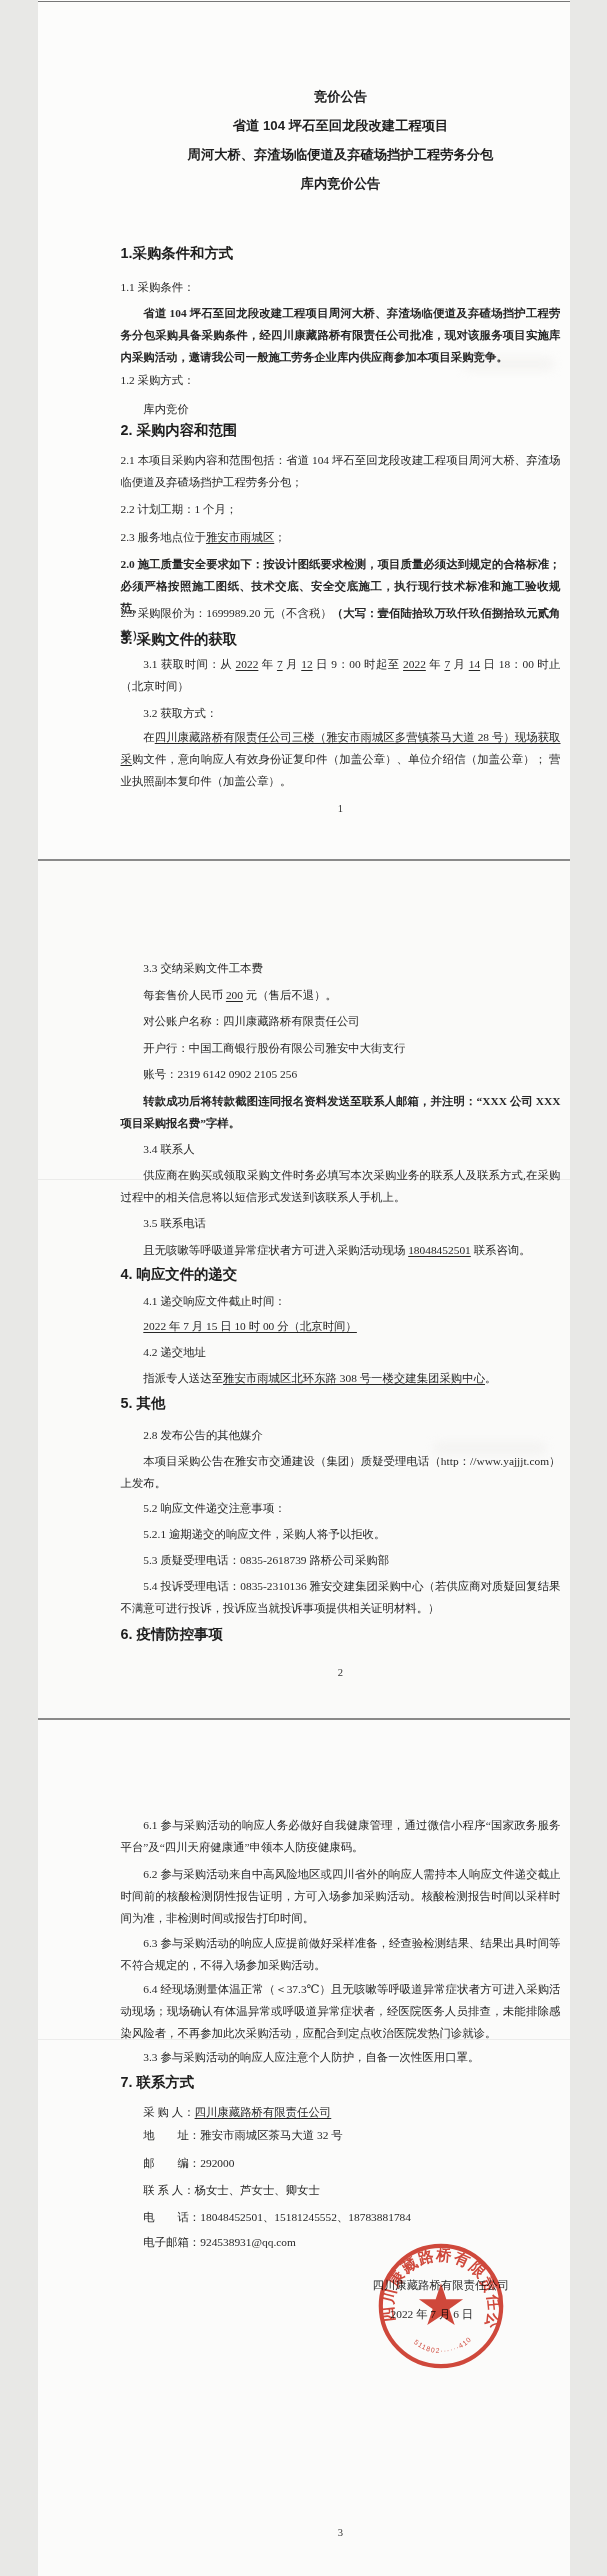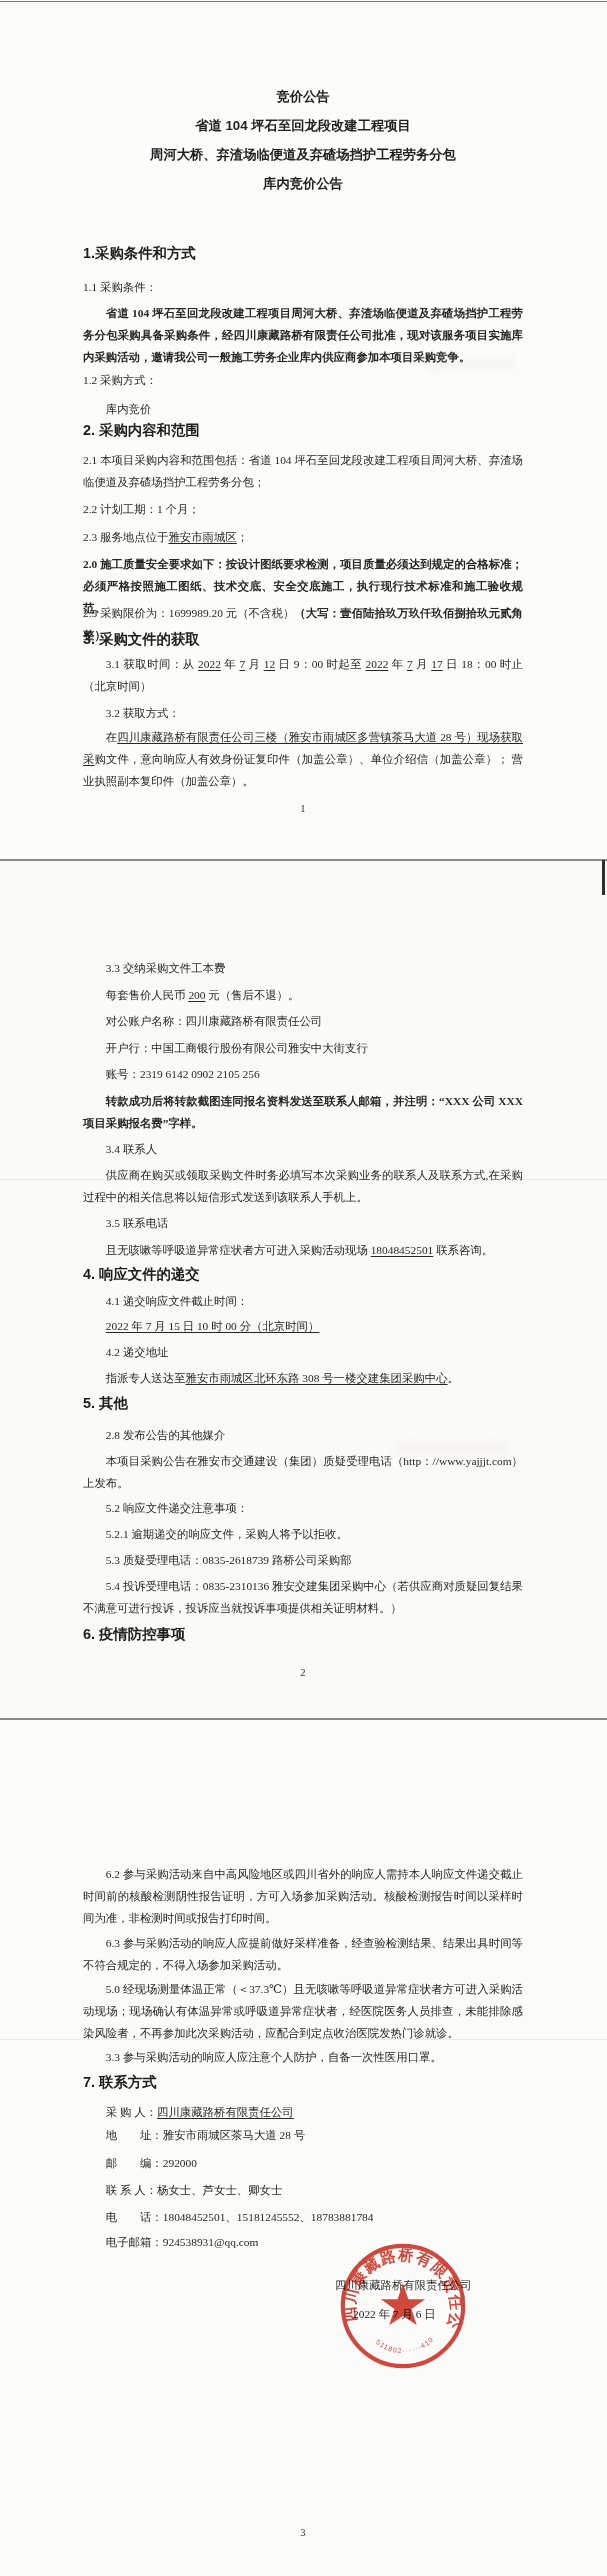--- a/index.html
+++ b/index.html
@@ -1,17 +1,17 @@
 <!DOCTYPE html>
 <html style="font-size:12px"><head>
 <meta charset="utf-8">
 <style>
   html,body{margin:0;padding:0;background:#e8e8e6;}
   #doc{
-    position:relative;width:607px;height:2576px;margin:0 auto;
+    position:relative;width:532px;height:2576px;margin:0 auto;
     background:#c4b5fd;overflow:hidden;
     font-family:"Liberation Serif","DejaVu Serif",serif;
     color:#262626;
   }
   .page{position:absolute;left:0;width:607px;}
   .page1{top:0;height:859px;background:#fcfcfb;}
   .page2{top:861px;height:857px;background:#fafaf9;}
   .page3{top:1719px;height:857px;background:#fbfbfa;}
   .edgeline{position:absolute;left:0;top:0.8px;width:607px;height:1.5px;background:#4b4b4b;opacity:.75;}
   .sep{position:absolute;left:0;width:607px;height:1.5px;background:#8a8a8a;}
@@ -85,21 +85,21 @@
   <div class="p ind" style="top:398px">库内竞价</div>
 
   <div class="h" style="top:419px">2. 采购内容和范围</div>
   <div class="p" style="top:449px">2.1 本项目采购内容和范围包括：省道 104 坪石至回龙段改建工程项目周河大桥、弃渣场临便道及弃碴场挡护工程劳务分包；</div>
   <div class="p" style="top:498px">2.2 计划工期：1 个月；</div>
   <div class="p" style="top:526px"><span>2.3 服务地点位于</span><span class="u">雅安市雨城区</span><span>；</span></div>
   <div class="p b" style="top:553px">2.0 施工质量安全要求如下：按设计图纸要求检测，项目质量必须达到规定的合格标准；必须严格按照施工图纸、技术交底、安全交底施工，执行现行技术标准和施工验收规范。</div>
   <div class="p" style="top:602px"><span>2.5 采购限价为：1699989.20 元（不含税）</span><span class="b">（大写：壹佰陆拾玖万玖仟玖佰捌拾玖元贰角整）。</span></div>
 
   <div class="h" style="top:628px">3. 采购文件的获取</div>
-  <div class="p ind" style="top:653px"><span>3.1 获取时间：从 </span><span class="u">2022</span><span> 年 </span><span class="u">7</span><span> 月 </span><span class="u">12</span><span> 日 9：00 时起至 </span><span class="u">2022</span><span> 年 </span><span class="u">7</span><span> 月 </span><span class="u">17</span><span> 日 18：00 时止（北京时间）</span></div>
+  <div class="p ind" style="top:653px"><span>3.1 获取时间：从 </span><span class="u">2022</span><span> 年 </span><span class="u">7</span><span> 月 </span><span class="u">12</span><span> 日 9：00 时起至 </span><span class="u">2022</span><span> 年 </span><span class="u">7</span><span> 月 </span><span class="u">14</span><span> 日 18：00 时止（北京时间）</span></div>
   <div class="p ind" style="top:702px">3.2 获取方式：</div>
   <div class="p ind" style="top:726px"><span>在</span><span class="u">四川康藏路桥有限责任公司三楼（雅安市雨城区多营镇茶马大道 28 号）现场获取采</span><span>购文件，意向响应人有效身份证复印件（加盖公章）、单位介绍信（加盖公章）； 营业执照副本复印件（加盖公章）。</span></div>
 
   <div class="pagenum" style="top:803px">1</div>
 
   <div class="p ind" style="top:957px">3.3 交纳采购文件工本费</div>
   <div class="p ind" style="top:984px"><span>每套售价人民币 </span><span class="u">200</span><span> 元（售后不退）。</span></div>
   <div class="p ind" style="top:1010px">对公账户名称：四川康藏路桥有限责任公司</div>
   <div class="p ind" style="top:1037px">开户行：中国工商银行股份有限公司雅安中大街支行</div>
   <div class="p ind" style="top:1063px">账号：2319 6142 0902 2105 256</div>
@@ -119,28 +119,29 @@
   <div class="p ind" style="top:1424px">2.8 发布公告的其他媒介</div>
   <div class="p ind" style="top:1450px">本项目采购公告在雅安市交通建设（集团）质疑受理电话（http：//www.yajjjt.com）上发布。</div>
   <div class="p ind" style="top:1497px">5.2 响应文件递交注意事项：</div>
   <div class="p ind" style="top:1523px">5.2.1 逾期递交的响应文件，采购人将予以拒收。</div>
   <div class="p ind" style="top:1549px">5.3 质疑受理电话：0835-2618739 路桥公司采购部</div>
   <div class="p ind" style="top:1575px">5.4 投诉受理电话：0835-2310136 雅安交建集团采购中心（若供应商对质疑回复结果不满意可进行投诉，投诉应当就投诉事项提供相关证明材料。）</div>
 
   <div class="h" style="top:1623px">6. 疫情防控事项</div>
   <div class="pagenum" style="top:1667px">2</div>
 
+  <div class="p ind" style="top:1814px">6.1 参与采购活动的响应人务必做好自我健康管理，通过微信小程序“国家政务服务平台”及“四川天府健康通”申领本人防疫健康码。</div>
   <div class="p ind" style="top:1863px">6.2 参与采购活动来自中高风险地区或四川省外的响应人需持本人响应文件递交截止时间前的核酸检测阴性报告证明，方可入场参加采购活动。核酸检测报告时间以采样时间为准，非检测时间或报告打印时间。</div>
   <div class="p ind" style="top:1932px">6.3 参与采购活动的响应人应提前做好采样准备，经查验检测结果、结果出具时间等不符合规定的，不得入场参加采购活动。</div>
-  <div class="p ind" style="top:1978px">5.0 经现场测量体温正常（＜37.3℃）且无咳嗽等呼吸道异常症状者方可进入采购活动现场；现场确认有体温异常或呼吸道异常症状者，经医院医务人员排查，未能排除感染风险者，不再参加此次采购活动，应配合到定点收治医院发热门诊就诊。</div>
+  <div class="p ind" style="top:1978px">6.4 经现场测量体温正常（＜37.3℃）且无咳嗽等呼吸道异常症状者方可进入采购活动现场；现场确认有体温异常或呼吸道异常症状者，经医院医务人员排查，未能排除感染风险者，不再参加此次采购活动，应配合到定点收治医院发热门诊就诊。</div>
   <div class="p ind" style="top:2046px">3.3 参与采购活动的响应人应注意个人防护，自备一次性医用口罩。</div>
 
   <div class="h" style="top:2071px">7. 联系方式</div>
   <div class="p ind" style="top:2101px"><span class="label">采 购 人：</span><span class="u">四川康藏路桥有限责任公司</span></div>
-  <div class="p ind" style="top:2124px"><span class="label">地　　址：</span><span>雅安市雨城区茶马大道 28 号</span></div>
+  <div class="p ind" style="top:2124px"><span class="label">地　　址：</span><span>雅安市雨城区茶马大道 32 号</span></div>
   <div class="p ind" style="top:2152px"><span class="label">邮　　编：</span><span>292000</span></div>
   <div class="p ind" style="top:2179px"><span class="label">联 系 人：</span><span>杨女士、芦女士、卿女士</span></div>
   <div class="p ind" style="top:2206px"><span class="label">电　　话：</span><span>18048452501、15181245552、18783881784</span></div>
   <div class="p ind" style="top:2231px"><span class="label">电子邮箱：</span><span>924538931@qq.com</span></div>
 
   <div class="sig" style="left:335px;top:2278px">四川康藏路桥有限责任公司</div>
   <div class="sig" style="left:353px;top:2307px">2022 年 7 月 6 日</div>
 
   <svg id="seal" viewBox="0 0 168 168">
     <circle cx="84" cy="84" r="79" fill="none" stroke="#d0392b" stroke-width="5.5"></circle>

